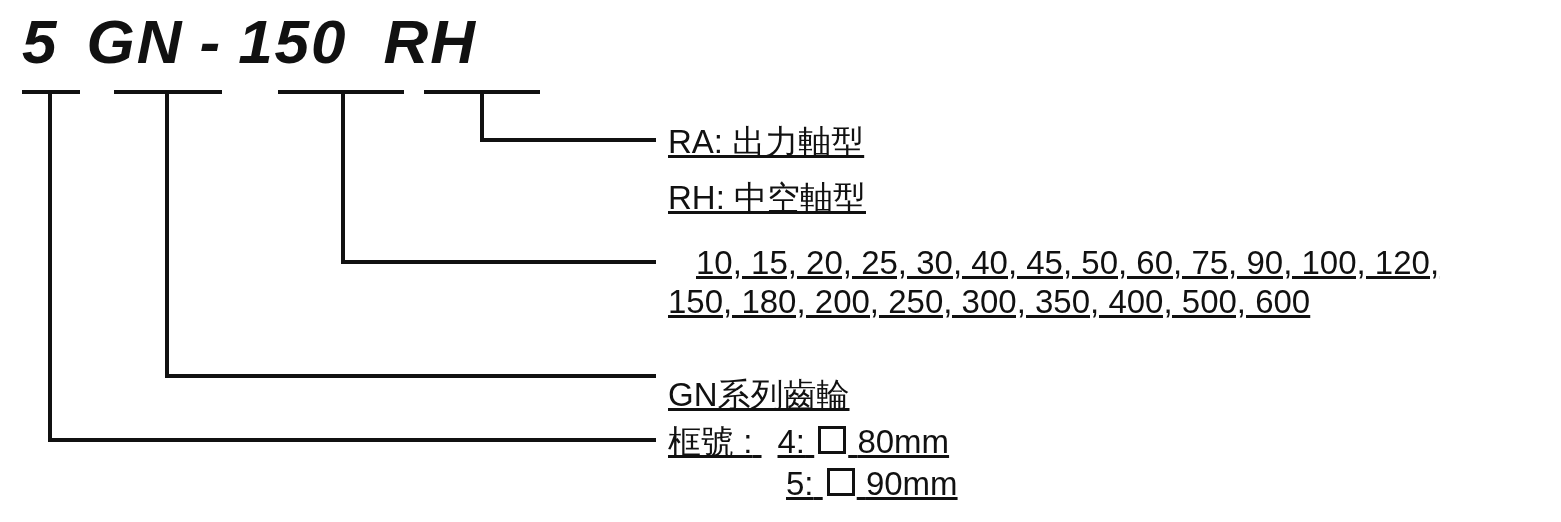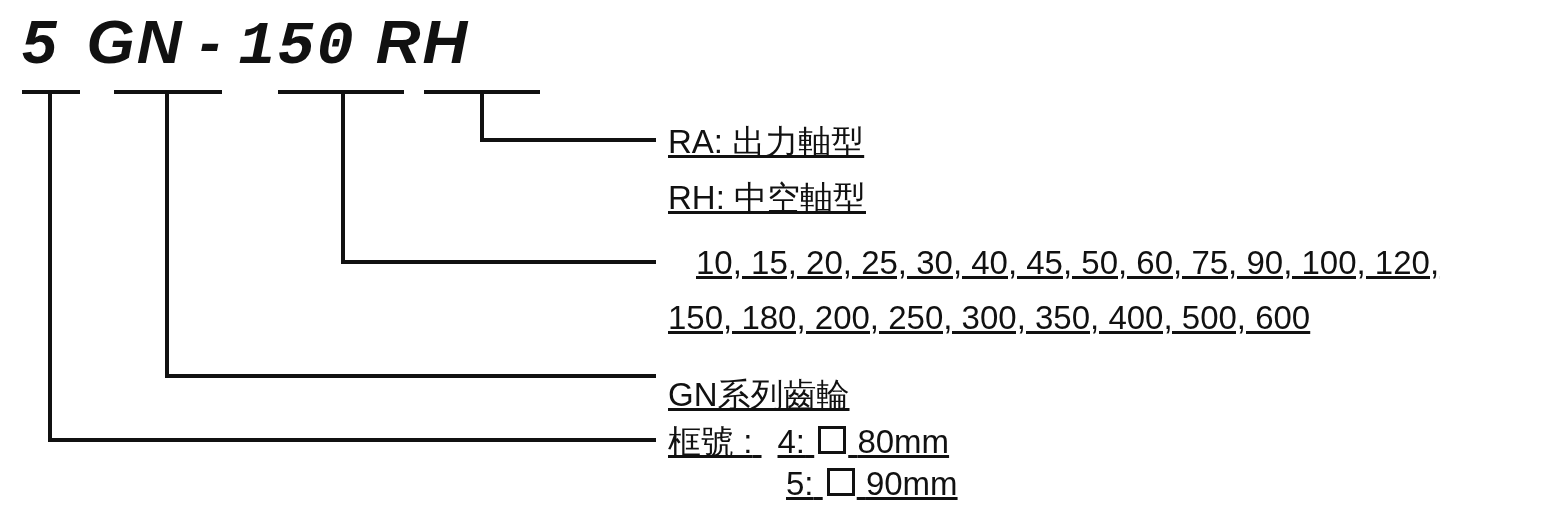--- a/index.html
+++ b/index.html
@@ -27,22 +27,22 @@
     font-style: italic;
     font-size: 62px;
     letter-spacing: 2px;
     white-space: nowrap;
     color: #111;
   }
   .code span { display: inline-block; }
   .code .c-frame  { margin-left: 22px; }
   .code .c-series { margin-left: 28px; }
   .code .c-dash   { margin-left: 16px; }
-  .code .c-ratio  { margin-left: 16px; font-family: Liberation Mono, monospace; }
-  .code .c-shaft  { margin-left: 20px; }
+  .code .c-ratio  { margin-left: 16px; }
+  .code .c-shaft  { margin-left: 36px; }
 
   
   .hline {
     position: absolute;
     background: #111;
     height: 4px;
   }
   .vline {
     position: absolute;
     background: #111;
@@ -102,21 +102,21 @@
   </div>
 
   <div class="desc" style="left:668px; top:176px;">
     <span>RH: 中空軸型</span>
   </div>
 
   <div class="desc" style="left:696px; top:241px;">
     <span>10, 15, 20, 25, 30, 40, 45, 50, 60, 75, 90, 100, 120,</span>
   </div>
 
-  <div class="desc" style="left:668px; top:296px;">
+  <div class="desc" style="left:668px; top:280px;">
     <span>150, 180, 200, 250, 300, 350, 400, 500, 600</span>
   </div>
 
   <div class="desc" style="left:668px; top:373px;">
     <span>GN系列齒輪</span>
   </div>
 
   <div class="desc" style="left:668px; top:420px;">
     <span class="nowrap">框號 :</span>
     <span class="nowrap" style="margin-left:16px;">4:</span>

